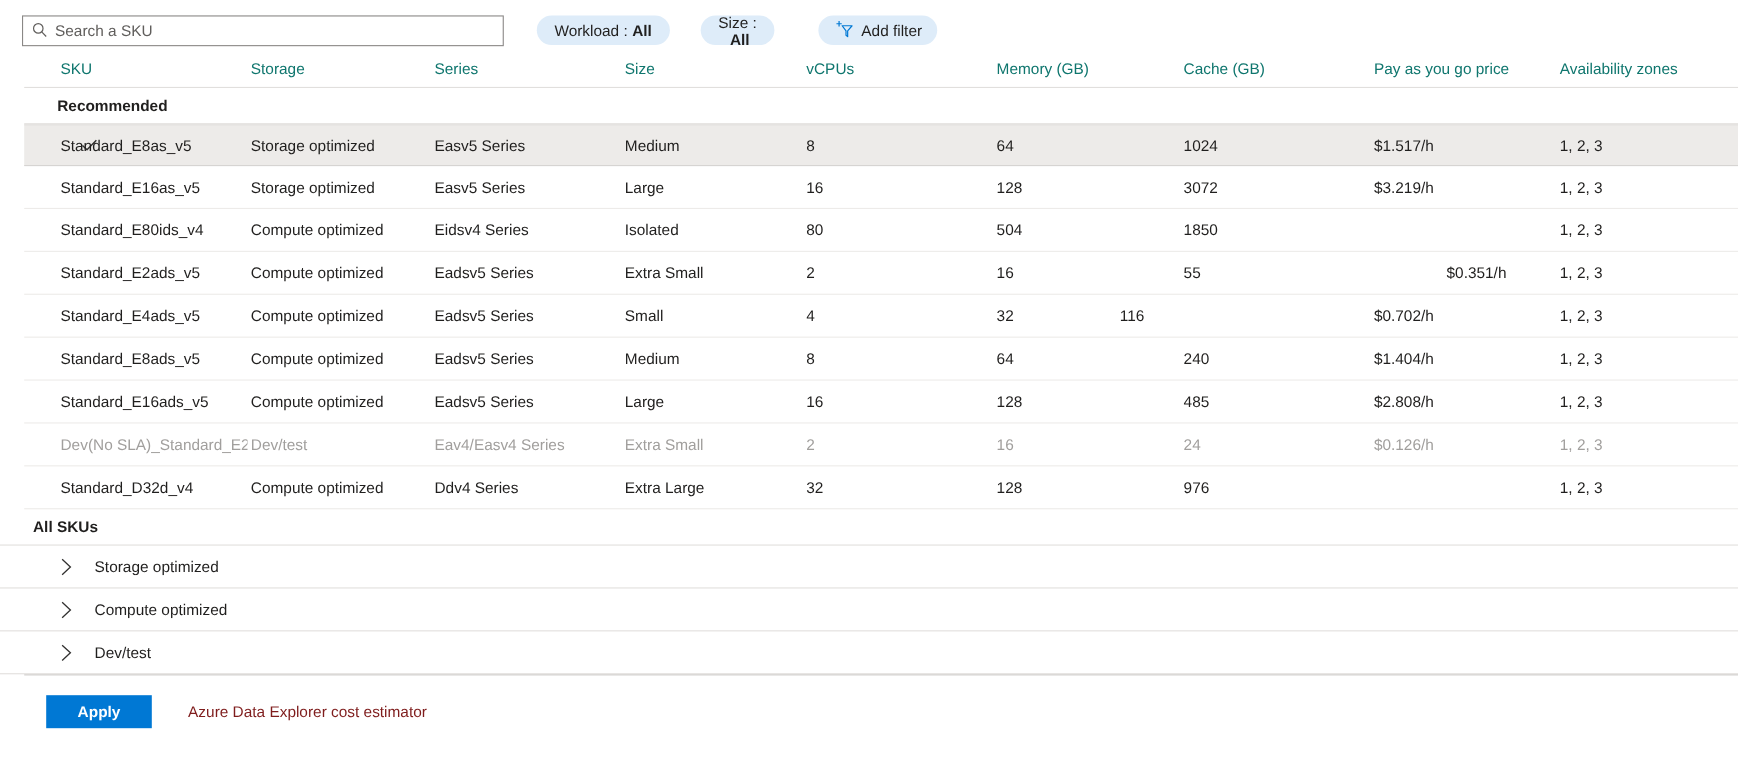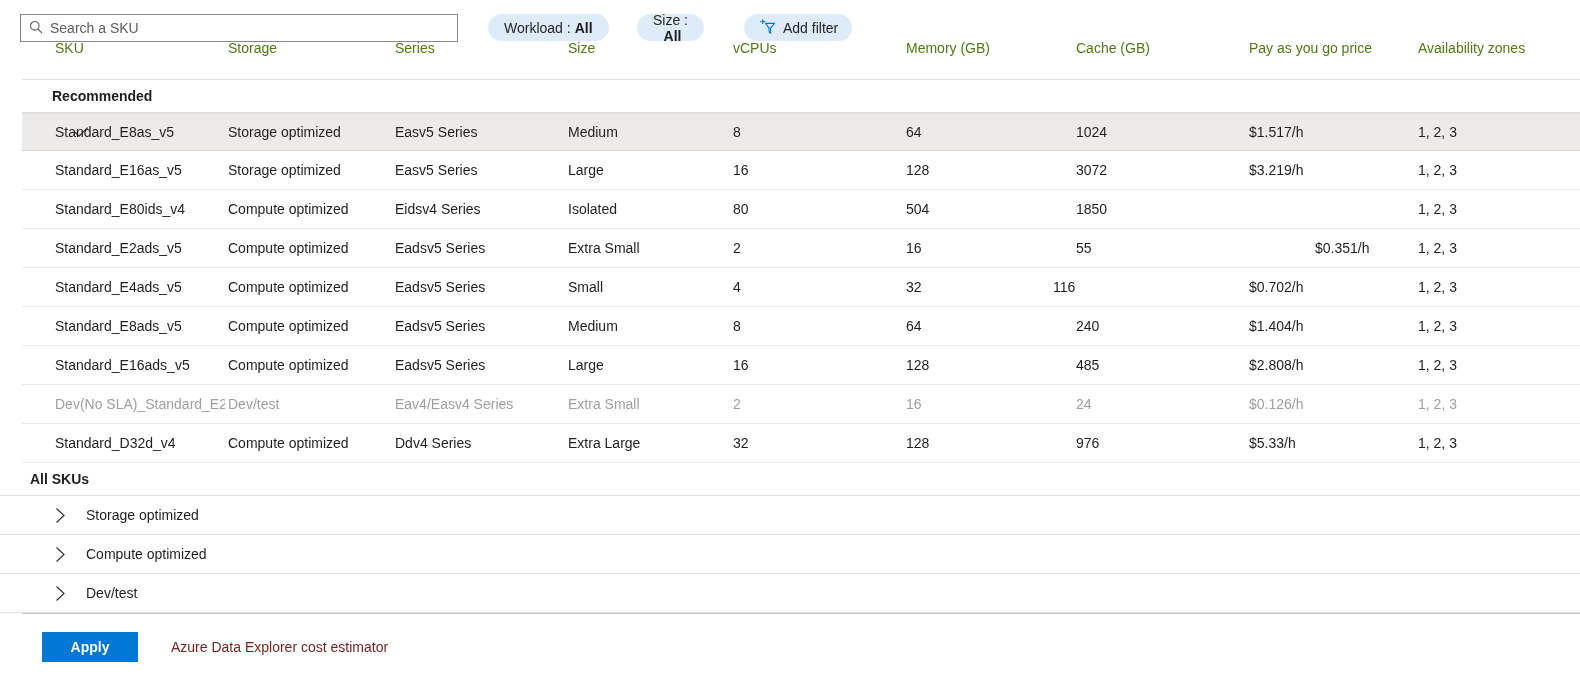--- a/index.html
+++ b/index.html
@@ -75,23 +75,23 @@
   
   .grid { position: relative; }
   .col-head {
     position: relative;
     height: 29px;
     border-bottom: 1px solid #e1dfdd;
     margin-left: 22px;
   }
   .col-head .ch {
     position: absolute;
-    bottom: 23px;
-    font-size: 14px;
-    color: #4d7c0f;
+    bottom: 9px;
+    font-size: 14px;
+    color: #0f766e;
     white-space: nowrap;
   }
 
   .group-head {
     position: relative;
     height: 32px;
     line-height: 32px;
     padding-left: 30px;
     font-size: 14px;
     font-weight: bold;
@@ -294,21 +294,21 @@
         <span class="cell" style="left: 1293px; width: 165px;">$0.351/h</span>
         <span class="cell" style="left: 1396px; width: 160px;">1, 2, 3</span>
       </div>
       <div class="row">
         <span class="cell" style="left: 33px; width: 170px;">Standard_E4ads_v5</span>
         <span class="cell" style="left: 206px; width: 165px;">Compute optimized</span>
         <span class="cell" style="left: 373px; width: 170px;">Eadsv5 Series</span>
         <span class="cell" style="left: 546px; width: 160px;">Small</span>
         <span class="cell" style="left: 711px; width: 170px;">4</span>
         <span class="cell" style="left: 884px; width: 165px;">32</span>
-        <span class="cell" style="left: 1031px; width: 170px;">116</span>
+        <span class="cell" style="left: 996px; width: 170px;">116</span>
         <span class="cell" style="left: 1227px; width: 165px;">$0.702/h</span>
         <span class="cell" style="left: 1396px; width: 160px;">1, 2, 3</span>
       </div>
       <div class="row">
         <span class="cell" style="left: 33px; width: 170px;">Standard_E8ads_v5</span>
         <span class="cell" style="left: 206px; width: 165px;">Compute optimized</span>
         <span class="cell" style="left: 373px; width: 170px;">Eadsv5 Series</span>
         <span class="cell" style="left: 546px; width: 160px;">Medium</span>
         <span class="cell" style="left: 711px; width: 170px;">8</span>
         <span class="cell" style="left: 884px; width: 165px;">64</span>
@@ -339,21 +339,20 @@
         <span class="cell" style="left: 1396px; width: 160px;">1, 2, 3</span>
       </div>
       <div class="row">
         <span class="cell" style="left: 33px; width: 170px;">Standard_D32d_v4</span>
         <span class="cell" style="left: 206px; width: 165px;">Compute optimized</span>
         <span class="cell" style="left: 373px; width: 170px;">Ddv4 Series</span>
         <span class="cell" style="left: 546px; width: 160px;">Extra Large</span>
         <span class="cell" style="left: 711px; width: 170px;">32</span>
         <span class="cell" style="left: 884px; width: 165px;">128</span>
         <span class="cell" style="left: 1054px; width: 170px;">976</span>
-        <span class="cell" style="left: 1227px; width: 165px;">$5.33/h</span>
         <span class="cell" style="left: 1396px; width: 160px;">1, 2, 3</span>
       </div>
       <div class="group-head allskus">All SKUs</div>
       <div class="exp-row">
         <span class="chev">
           <svg width="11" height="17" viewBox="0 0 11 17">
             <polyline points="1.5,1.5 9,8.5 1.5,15.5" fill="none" stroke="#323130" stroke-width="1.2"></polyline>
           </svg>
         </span>
         <span class="exp-label">Storage optimized</span>

